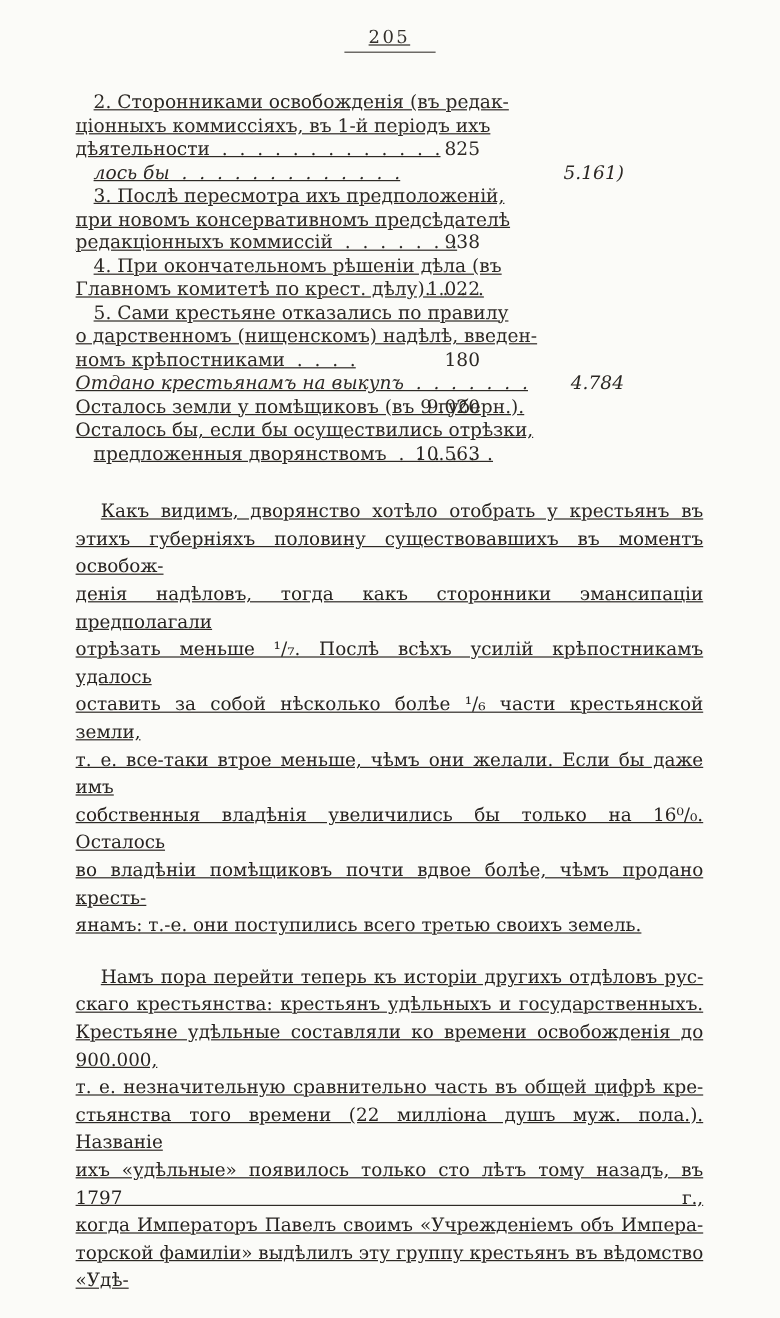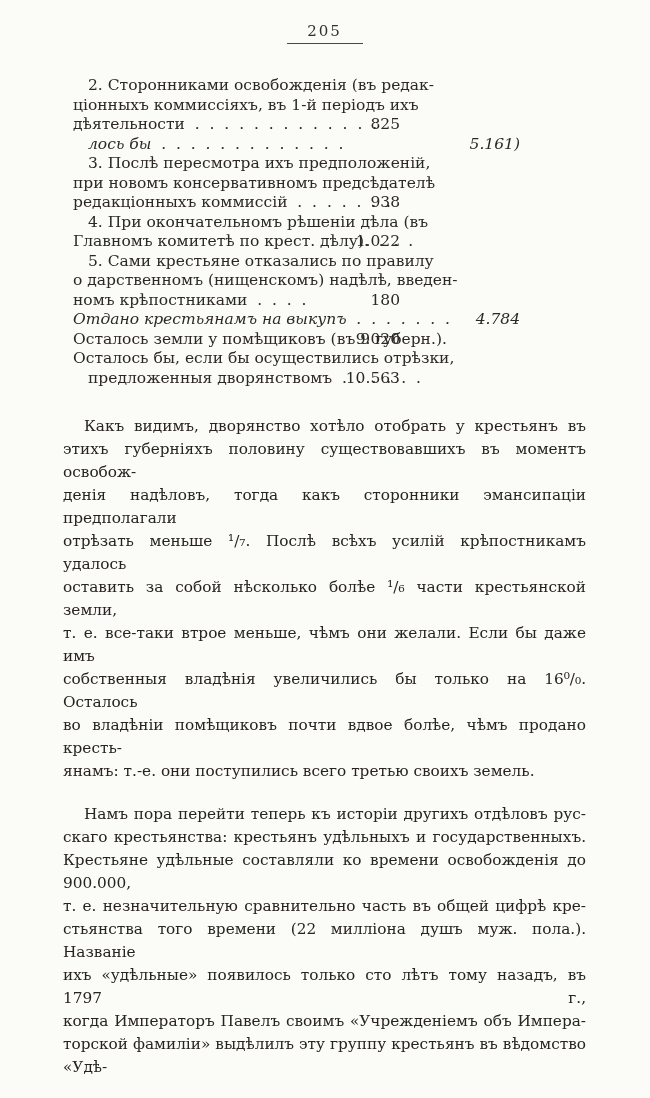--- a/index.html
+++ b/index.html
@@ -2,26 +2,26 @@
 <html><head>
 <meta charset="utf-8">
 <style>
   * { margin: 0; padding: 0; box-sizing: border-box; }
   html, body { width: 650px; height: 1098px; overflow: hidden; }
   body {
     background: #fbfbf8;
     font-family: "DejaVu Serif", serif;
     color: #2e2a26;
   }
-  .page { width: 650px; height: 1098px; padding: 22px 64px 0 63px; }
+  .page { width: 650px; height: 1098px; padding: 22px 64px 0 63px; text-decoration: underline; }
   .page-header { text-align: center; }
   .page-number { font-size: 15px; letter-spacing: 2px; color: #332f2a; }
   .header-rule { width: 76px; height: 1px; background: #4a4642; margin: 3px auto 0; }
 
-  .list-block { margin-top: 32px; font-size: 15.5px; line-height: 19.5px; color: #2c2824; margin-left: 10px; }
+  .list-block { margin-top: 32px; font-size: 15.5px; line-height: 19.5px; color: #2c2824; }
   .list-row { position: relative; }
   .row-text { display: block; white-space: pre; }
   .ind-1 { padding-left: 15px; }
   .ind-2 { padding-left: 31px; }
   .it { font-style: italic; }
   .val { position: absolute; top: 0; white-space: pre; }
   .v1 { right: 186px; }
   .v2 { right: 66px; }
 
   .body-text { margin-top: 27px; font-size: 15.3px; line-height: 23px; color: #272320; }

